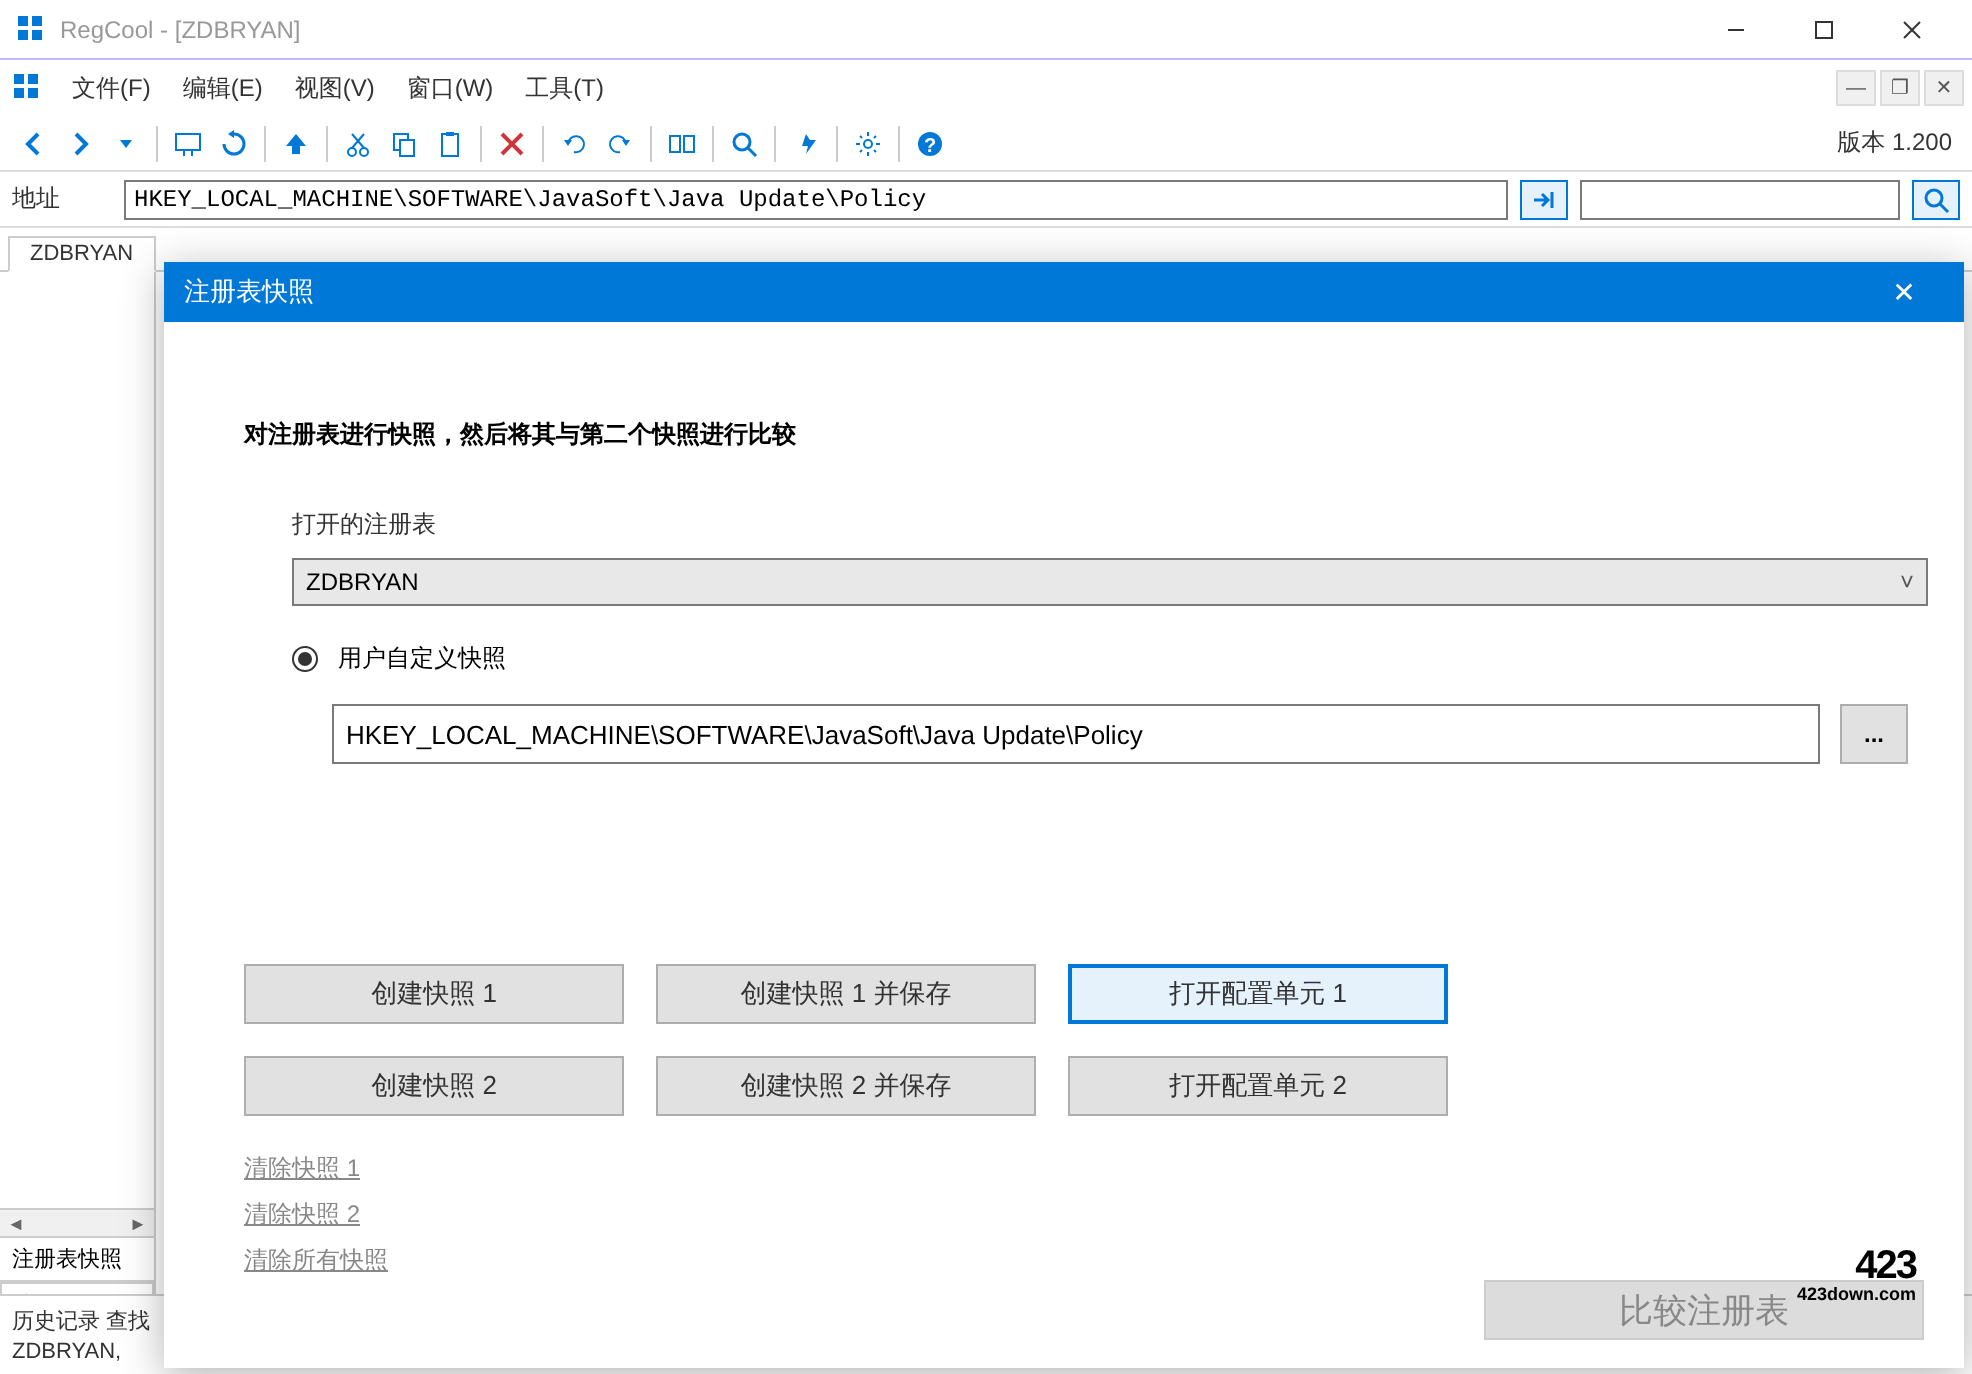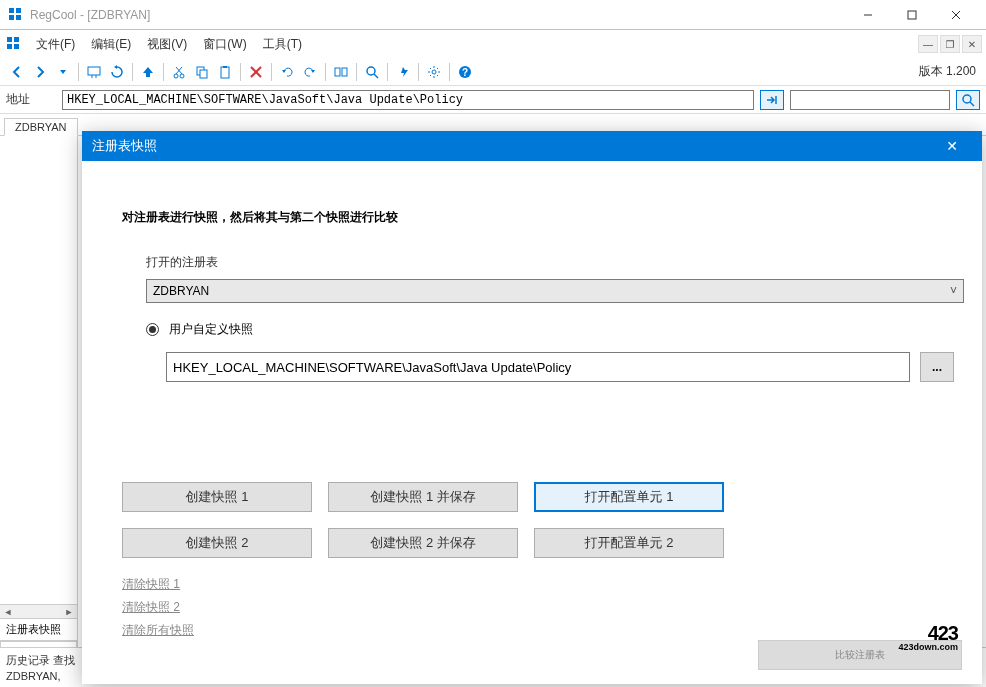--- a/index.html
+++ b/index.html
@@ -51,21 +51,21 @@
 .dialog-body .radio-row .circ.sel::after { content:""; width:7px; height:7px; background:#333; border-radius:50%; }
 .dialog-body .path-row { display: flex; align-items: center; margin: 6px 0 0 56px; gap: 10px; }
 .dialog-body .path-row input { flex:1; width: 750px; height: 30px; border: 1px solid #7a7a7a; padding: 0 6px; font-size: 13px; font-family: Tahoma, sans-serif; }
 .dialog-body .path-row .browse { width: 34px; height: 30px; border: 1px solid #adadad; background: #e1e1e1; display:flex;align-items:center;justify-content:center; font-size: 12px; font-weight:bold;}
 .dialog-buttons { display: grid; grid-template-columns: repeat(3, 190px); gap: 16px; margin: 100px 0 0 12px; }
 .dialog-buttons button { height: 30px; border: 1px solid #adadad; background: #e1e1e1; font-size: 13px; color: #333; cursor: default; }
 .dialog-buttons button.highlighted { border: 2px solid #0078d7; background: #e5f1fb; }
 .dialog-links { margin: 18px 0 0 12px; display:flex; flex-direction:column; gap: 6px;}
 .dialog-links a { color: #888; font-size: 12px; text-decoration: underline; cursor: default; }
 .dialog-footer { position: absolute; bottom: 14px; right: 20px; display: flex; gap: 14px; align-items:center;}
-.dialog-footer button { width: 204px; height: 30px; border: 1px solid #ccc; background: #dcdcdc; color: #888; font-size: 10px; }
+.dialog-footer button { width: 220px; height: 30px; border: 1px solid #ccc; background: #dcdcdc; color: #888; font-size: 17px; }
 .watermark { position:absolute; right:4px; bottom:18px; font-family: Arial Black, sans-serif; font-size: 9px; font-weight: bold; color: #000; text-align: right; line-height: 1;}
 .watermark .big { font-size: 20px; letter-spacing: -1px;}
 svg { display: block; }
 </style>
 </head>
 <body>
 
 <div class="titlebar">
   <span class="app-icon">
     <svg width="16" height="16" viewBox="0 0 16 16">

